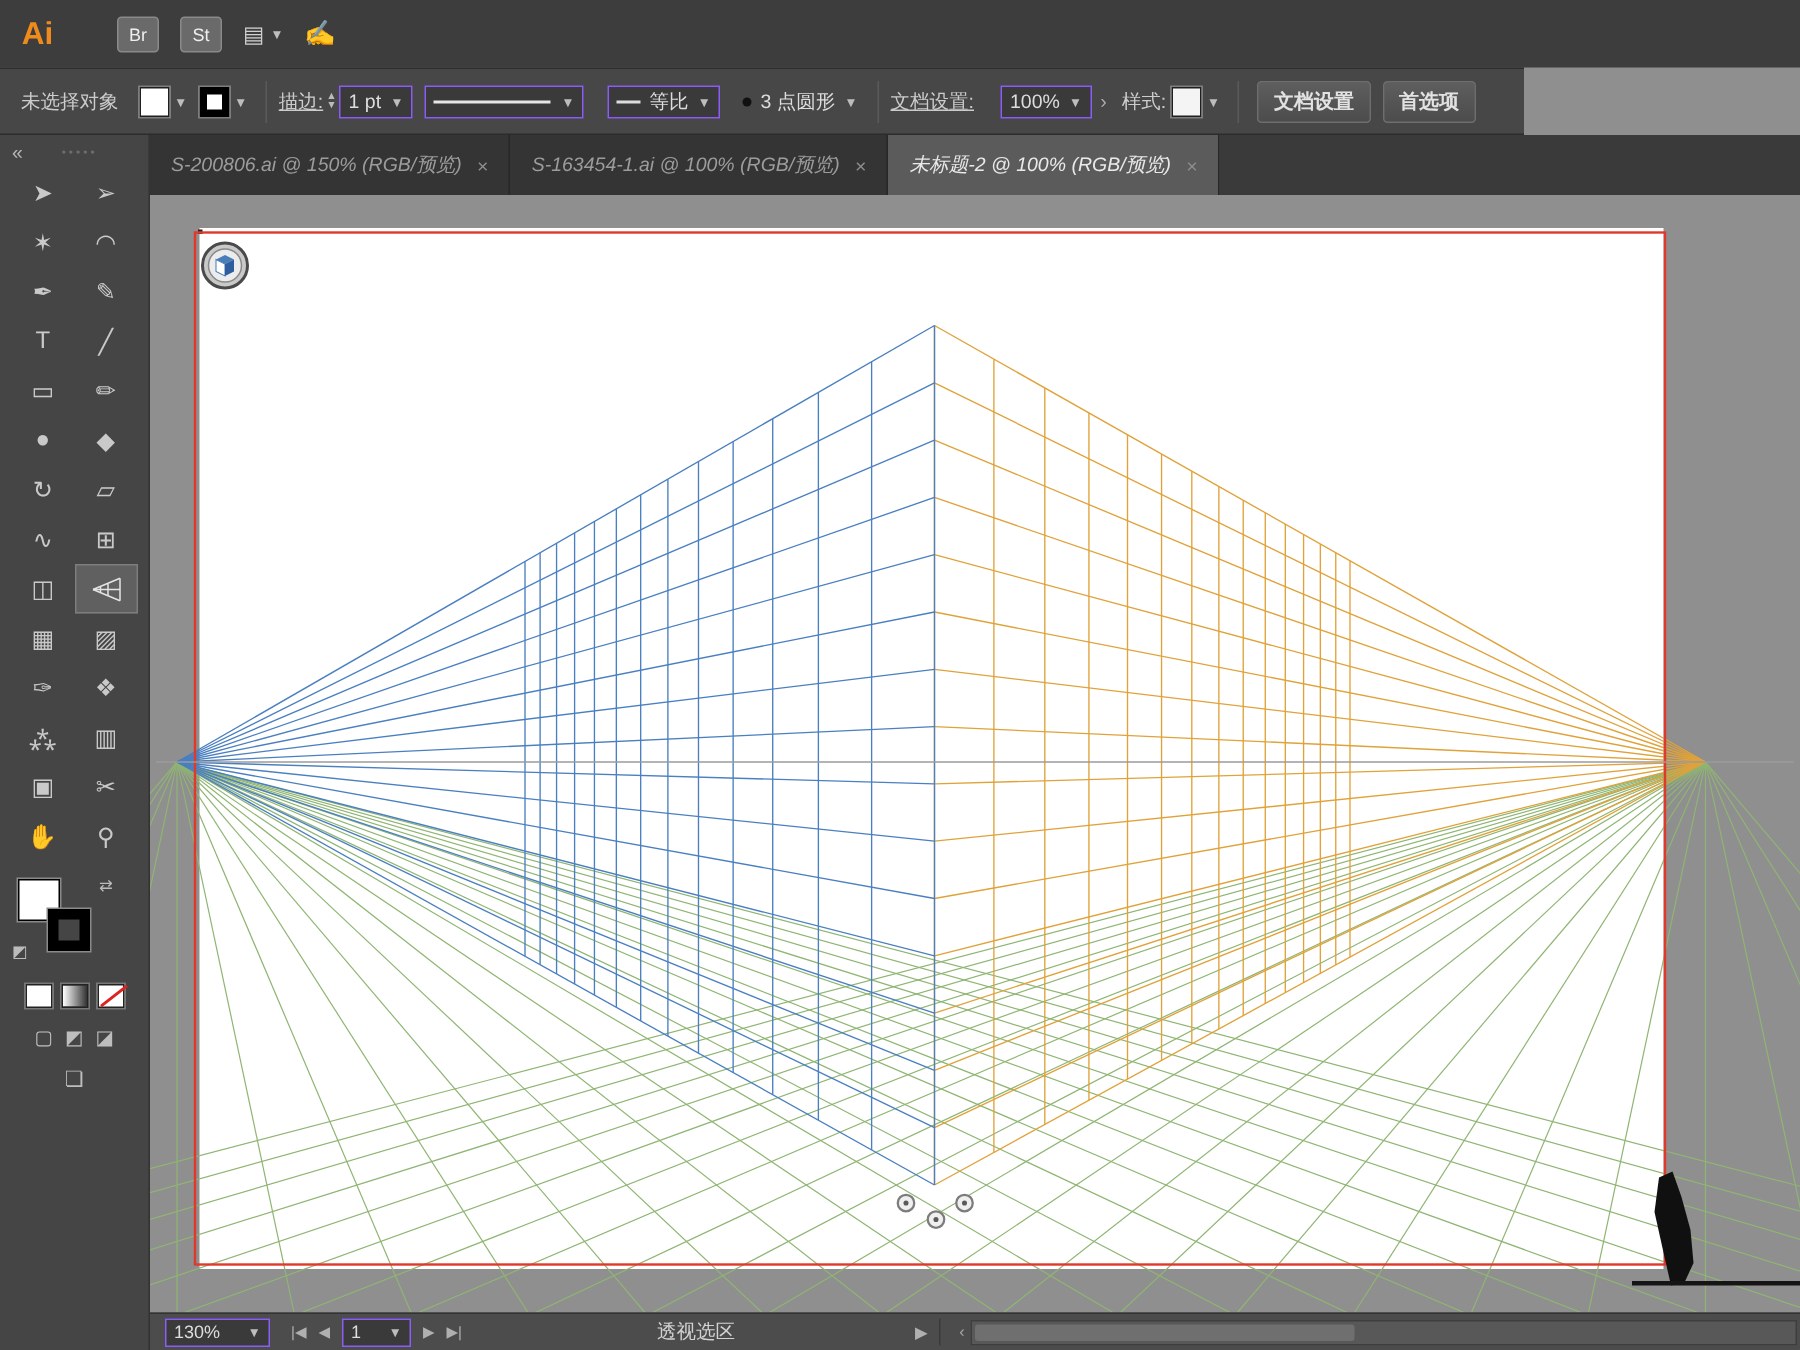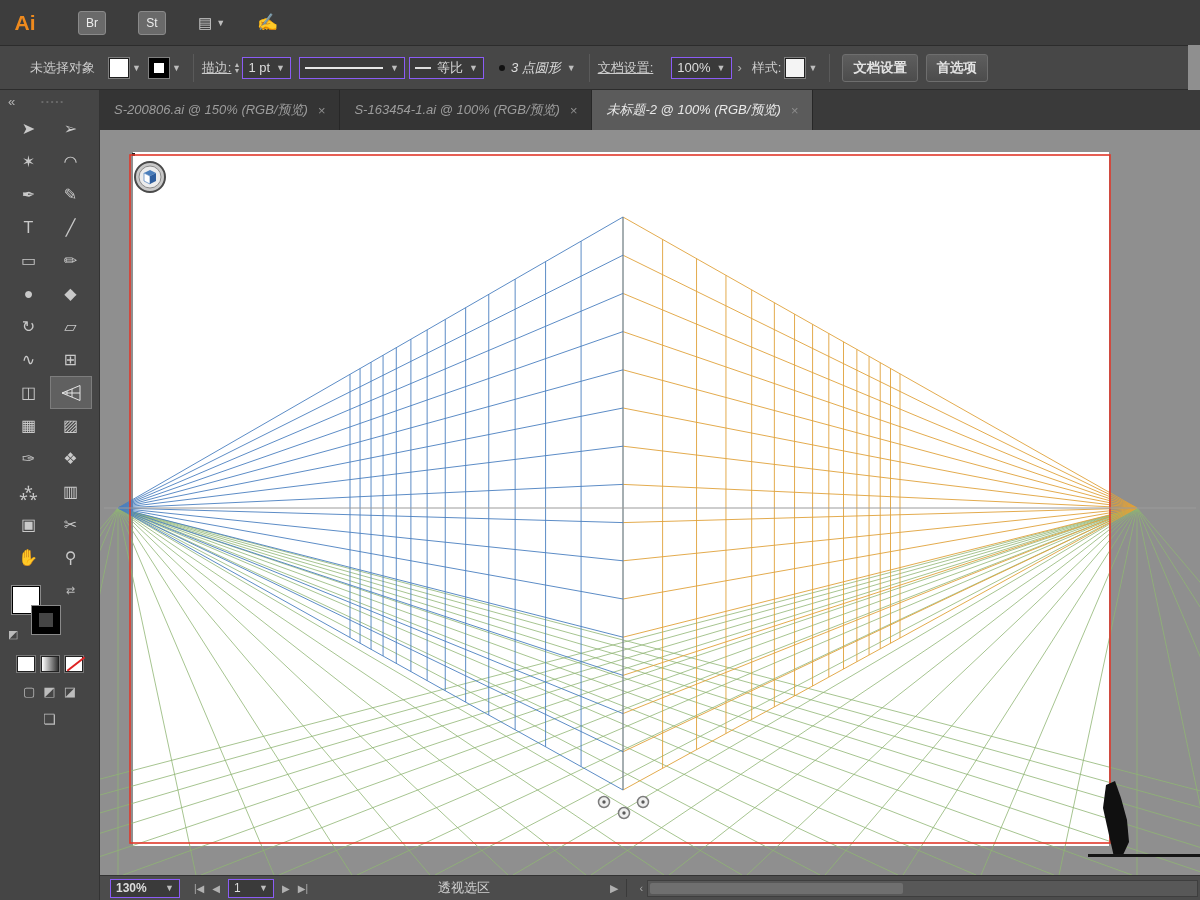--- a/index.html
+++ b/index.html
@@ -7,29 +7,29 @@
   body {
     width:1200px; height:900px; position:relative; overflow:hidden;
     background:#8f8f8f; font-family:"Liberation Sans", sans-serif;
     -webkit-user-select:none; user-select:none;
   }
   
   .menubar { position:absolute; left:0; top:0; width:1200px; height:45px;
     background:#3d3d3d; display:flex; align-items:center; color:#d9d9d9; font-size:14px; }
   .ai-logo { width:50px; text-align:center; font-weight:bold; font-size:21px; color:#ef8a1d; }
   .menu-item { padding:0 14px; line-height:45px; cursor:default; }
-  .mb-right { display:flex; align-items:center; margin-left:28px; gap:32px; }
+  .mb-right { display:flex; align-items:center; margin-left:28px; gap:14px; }
   .badge { width:28px; height:24px; background:#6a6a6a; border:1px solid #8a8a8a; border-radius:3px;
     display:flex; align-items:center; justify-content:center; font-size:12px; color:#eee; }
   .ws-btn { display:flex; align-items:center; gap:4px; color:#cfcfcf; }
   .caret { font-size:9px; color:#bdbdbd; }
   
-  .optionsbar { position:absolute; left:0; top:45px; width:1188px; height:45px;
+  .optionsbar { position:absolute; left:0; top:45px; width:1016px; height:45px;
     background:#474747; border-top:1px solid #2c2c2c; border-bottom:1px solid #2c2c2c;
-    display:flex; align-items:center; color:#cccccc; font-size:13px; white-space:nowrap; overflow:hidden;padding-left:16px; }
+    display:flex; align-items:center; color:#cccccc; font-size:13px; white-space:nowrap; overflow:hidden; }
   .ob-label { margin:0 10px 0 14px; }
   .ob-sep { width:1px; height:28px; background:#5a5a5a; margin:0 8px; }
   .swatch-wrap { display:flex; align-items:center; gap:3px; margin:0 4px; }
   .swatch { width:20px; height:20px; border:1px solid #1f1f1f; outline:1px solid #7e7e7e; background:#fff; }
   .swatch.stroke { background:#fff; border:5px solid #000; }
   .underlined { text-decoration:underline; }
   .stepper { display:flex; flex-direction:column; font-size:7px; color:#bbb; line-height:6px; margin:0 2px; }
   .field { background:#3a3a3a; border:1px solid #8b5cf6; height:22px; display:flex; align-items:center;
     padding:0 5px; gap:6px; color:#ddd; }
   .line-preview { width:78px; height:2px; background:#e6e6e6; }
@@ -65,21 +65,21 @@
   .cbox.none::after { content:""; position:absolute; left:-1px; top:6px; width:22px; height:2px;
     background:#d22; transform:rotate(-38deg); }
   .moderow { display:flex; justify-content:center; gap:8px; margin-top:12px; font-size:13px; color:#bdbdbd; }
   .screenmode { text-align:center; margin-top:12px; font-size:14px; color:#bdbdbd; }
   
   .canvas { position:absolute; left:100px; top:130px; right:0; bottom:25px; background:#8f8f8f; }
   .canvas svg { display:block; }
   
   .statusbar { position:absolute; left:100px; bottom:0; right:0; height:25px; background:#4c4c4c;
     border-top:1px solid #333; display:flex; align-items:center; color:#c9c9c9; font-size:12px; }
-  .sb-zoom { margin-left:10px; width:70px; height:19px;font-weight:bold; }
+  .sb-zoom { margin-left:10px; width:70px; height:19px; }
   .sb-nav { display:flex; align-items:center; gap:8px; margin-left:14px; color:#b0b0b0; font-size:10px; }
   .sb-page { width:46px; height:19px; }
   .sb-status { margin-left:130px; color:#d2d2d2; font-size:13px; }
   .sb-play { margin-left:120px; color:#b0b0b0; font-size:11px; }
   .sb-div { width:1px; height:18px; background:#3a3a3a; margin:0 8px; }
   .sb-scroll { flex:1; height:17px; background:#585858; border:1px solid #3e3e3e; margin-right:2px; position:relative; }
   .sb-thumb { position:absolute; left:2px; top:2px; height:11px; width:46%; background:#6f6f6f; border-radius:2px; }
   .sb-arrow { color:#a8a8a8; font-size:11px; margin:0 4px; }
 </style>
 </head>
@@ -115,26 +115,26 @@
       <span>▼</span>
     </span>
   <div class="field">
     <span>1 pt</span>
     <span class="caret">▼</span>
   </div>
   <div class="field" style="margin-left:8px; width:106px; justify-content:space-between;">
     <span class="line-preview"></span>
     <span class="caret">▼</span>
   </div>
-  <div class="field" style="margin-left:4px;justify-content:flex-end;">
+  <div class="field" style="margin-left:16px;justify-content:flex-end;">
     <span style="width:16px;height:2px;background:#ddd;"></span>
     <span>等比</span>
     <span class="caret">▼</span>
   </div>
-  <div class="field" style="margin-left:10px; background:transparent; border:none;font-style:italic;">
+  <div class="field" style="margin-left:10px; background:transparent; border:none;">
     <span class="dotdot"></span>
     <span>3 点圆形</span>
     <span class="caret">▼</span>
   </div>
   <div class="ob-sep"></div>
   <span class="underlined">文档设置:</span>
   <div class="field" style="margin-left:18px;">
     <span>100%</span>
     <span class="caret">▼</span>
   </div>

